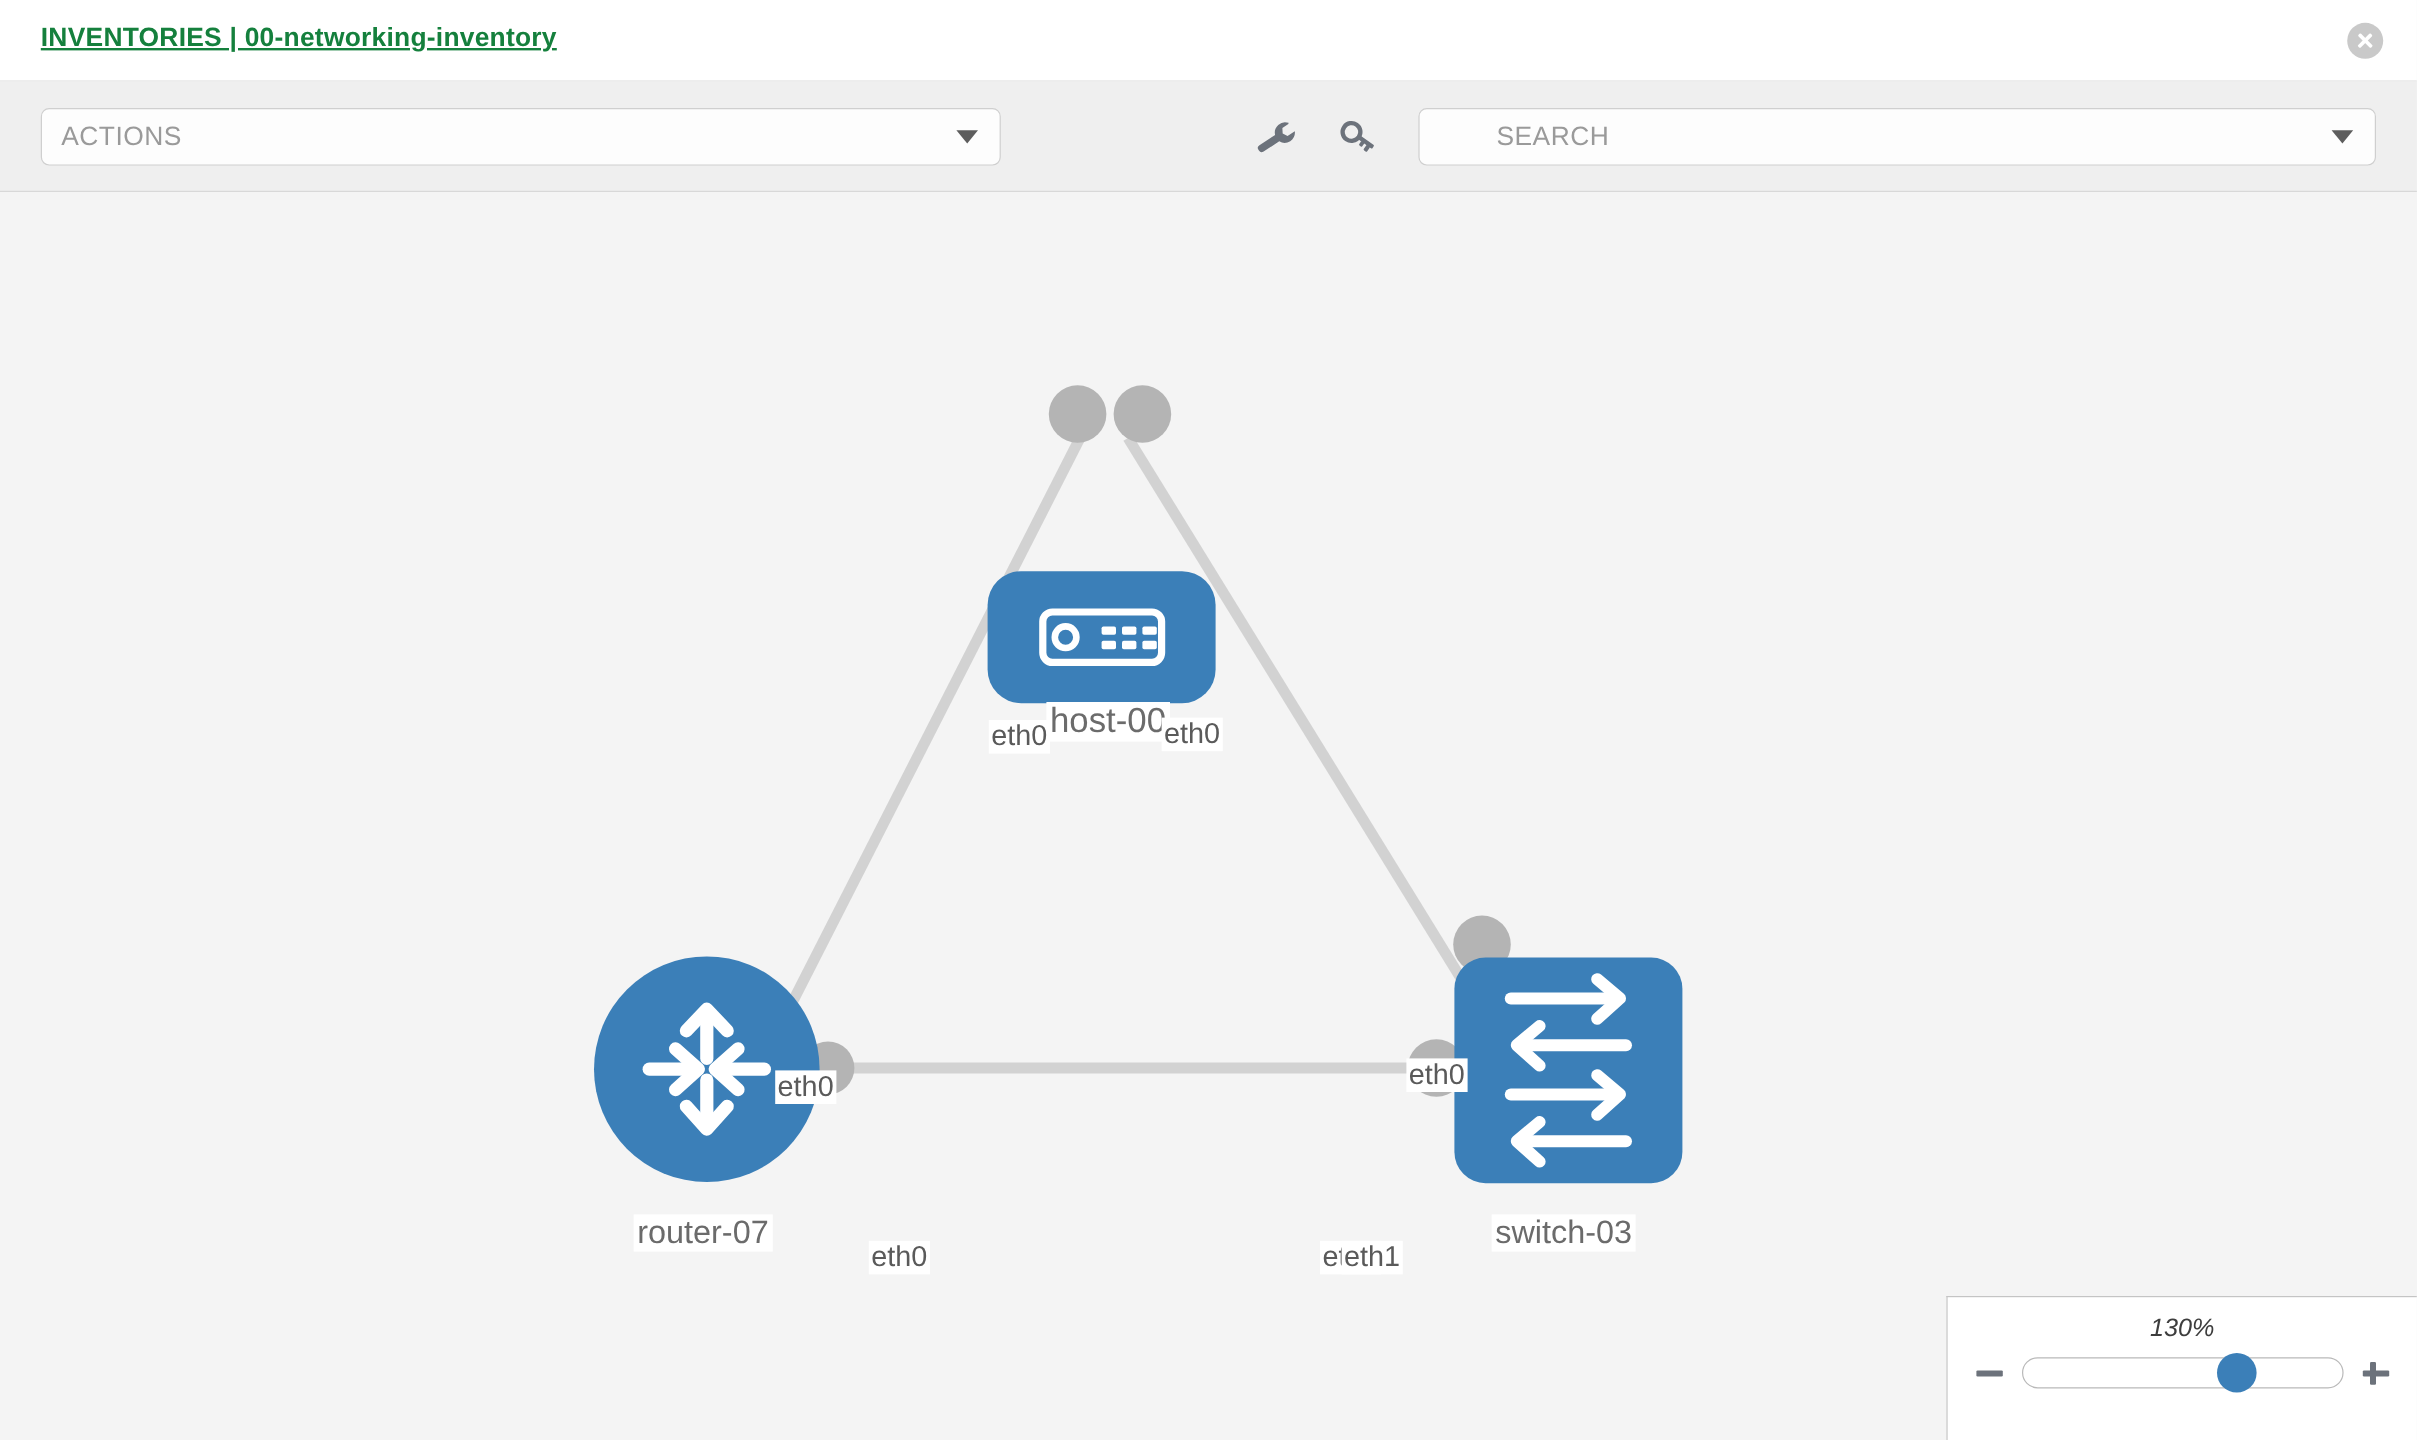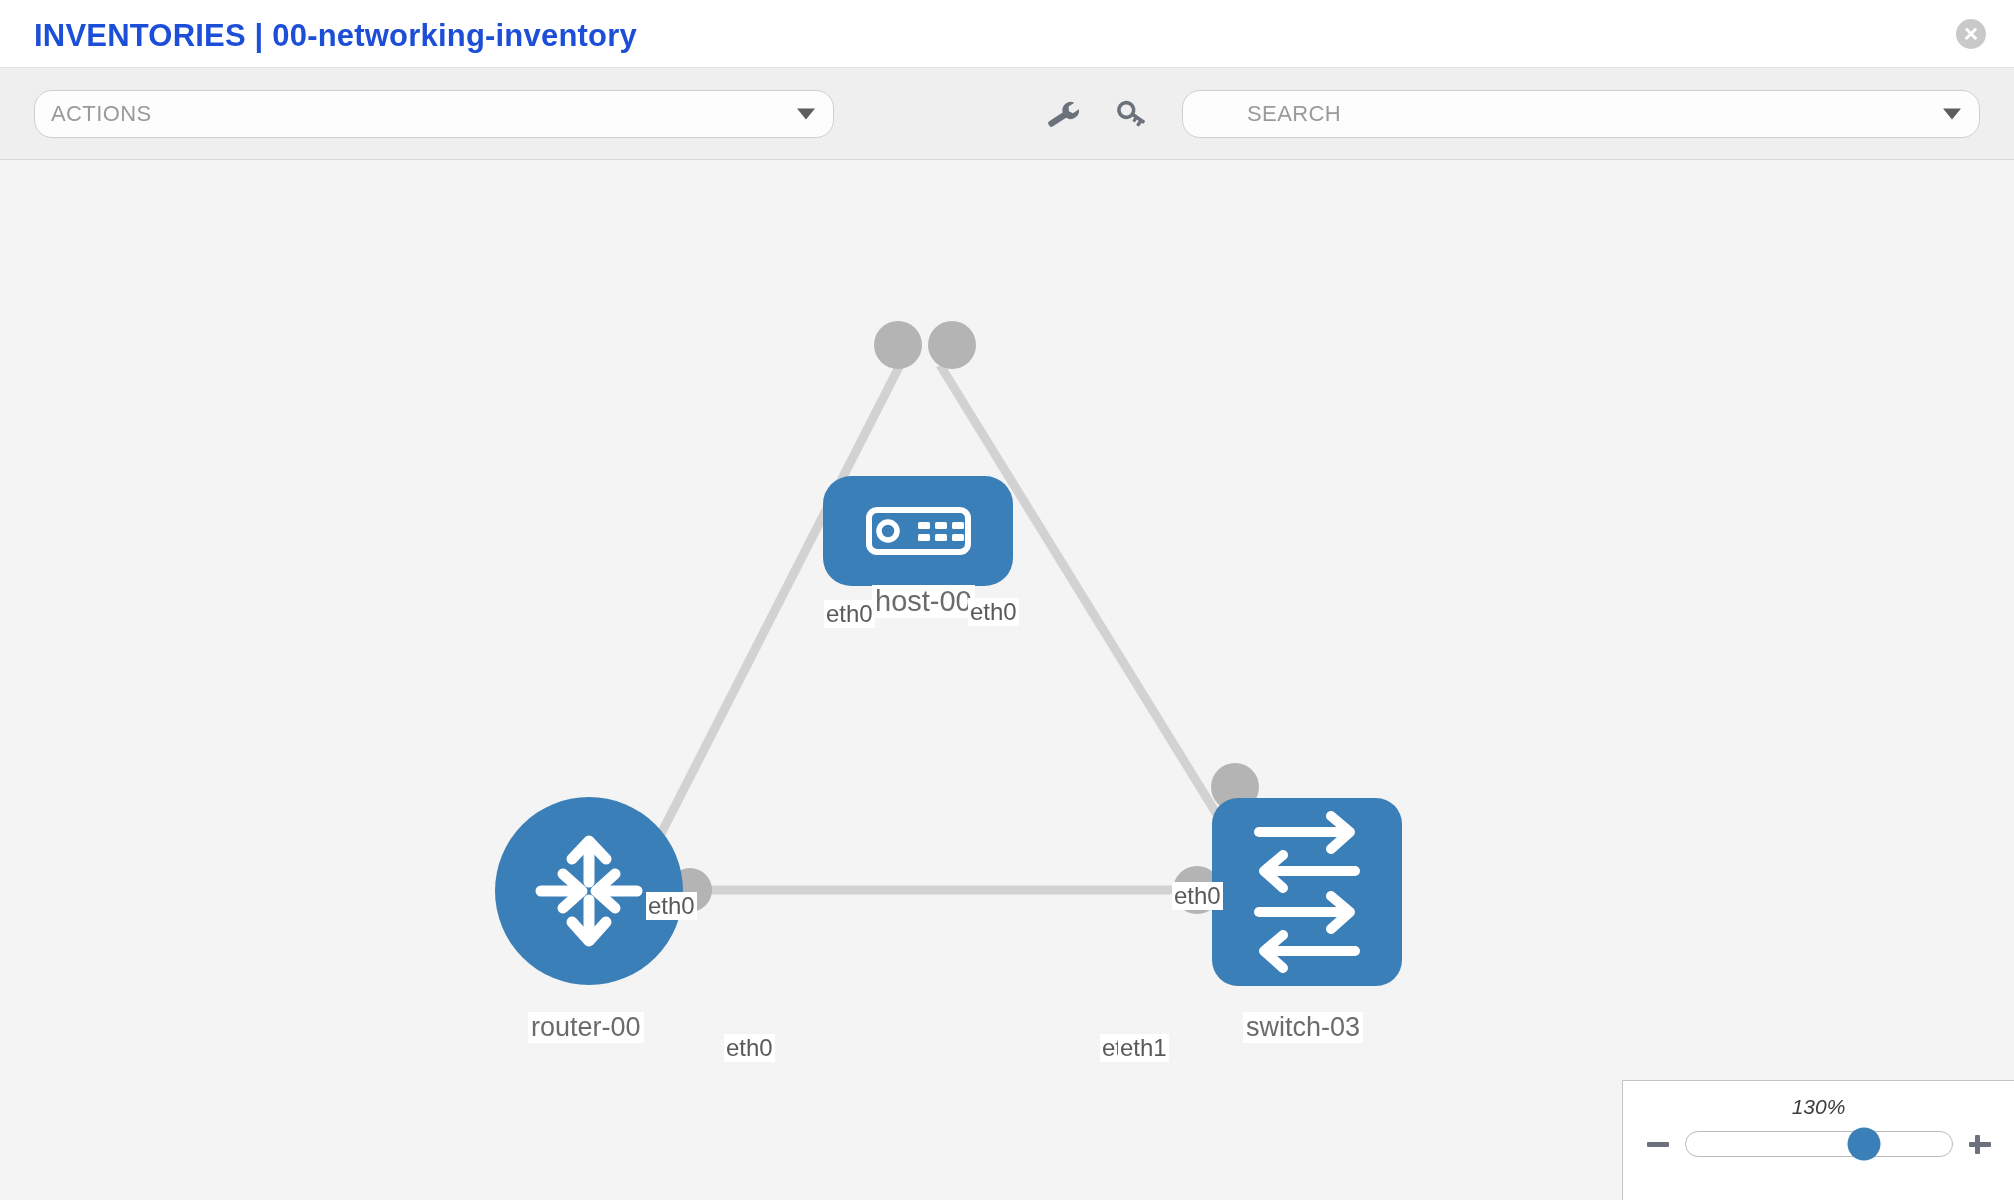--- a/index.html
+++ b/index.html
@@ -12,23 +12,24 @@
 
   
   .header {
     position: absolute; top: 0; left: 0;
     width: 2014px; height: 68px;
     background: #ffffff;
     border-bottom: 1px solid #e2e2e2;
   }
   .header-title {
     position: absolute; left: 34px; top: 18px;
-    font-size: 31px; font-weight: bold;
-    color: #1d4ed8; letter-spacing: 0.2px;
+    font-size: 22px; font-weight: bold;
+    color: #15803d; letter-spacing: 0.2px;
     white-space: nowrap;
+    text-decoration: underline;
   }
   .close-icon {
     position: absolute; right: 28px; top: 19px;
     width: 30px; height: 30px; border-radius: 50%;
     background: #c9c9c9; cursor: pointer;
   }
   .close-icon::before, .close-icon::after {
     content: ""; position: absolute;
     left: 50%; top: 50%;
     width: 15px; height: 3.4px;
@@ -41,21 +42,21 @@
   .toolbar {
     position: absolute; top: 68px; left: 0;
     width: 2014px; height: 92px;
     background: #efefef;
     border-bottom: 1px solid #d8d8d8;
   }
   .select-box {
     position: absolute;
     background: #fdfdfd;
     border: 1px solid #cfcfcf;
-    border-radius: 18px;
+    border-radius: 7px;
     height: 48px;
     display: flex; align-items: center;
     cursor: pointer;
   }
   .select-box .lbl {
     font-size: 22px; color: #9a9a9a;
     margin-left: 16px; letter-spacing: 0.4px;
   }
   .caret {
     position: absolute; right: 18px; top: 50%;
@@ -253,21 +254,21 @@
         <line x1="1259" y1="752" x2="1348" y2="752"></line>
         <polyline points="1331,736 1350,752 1331,769"></polyline>
 
         <line x1="1355" y1="791" x2="1266" y2="791"></line>
         <polyline points="1283,775 1264,791 1283,808"></polyline>
       </g>
     </g>
   </svg>
 
   <div class="node-label" style="left:872px; top:425px; font-size:29px;">host-00</div>
-  <div class="node-label" style="left:528px; top:852px;">router-00</div>
+  <div class="node-label" style="left:528px; top:852px;">router-07</div>
   <div class="node-label" style="left:1243px; top:852px;">switch-03</div>
 
   <div class="edge-label" style="left:824px; top:440px;">eth0</div>
   <div class="edge-label" style="left:968px; top:438px;">eth0</div>
 
   <div class="edge-label" style="left:646px; top:732px;">eth0</div>
   <div class="edge-label" style="left:1172px; top:722px;">eth0</div>
 
   <div class="edge-label" style="left:724px; top:874px;">eth0</div>
   <div class="edge-label" style="left:1100px; top:874px;">eth0</div>

